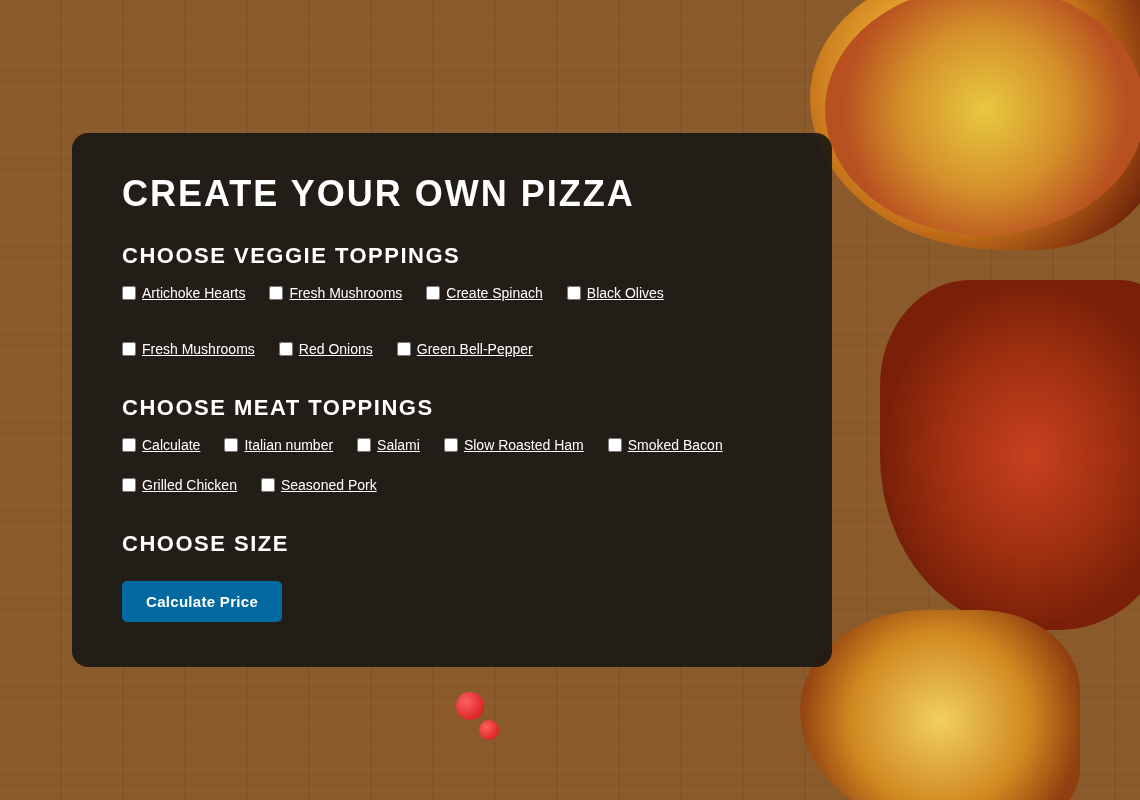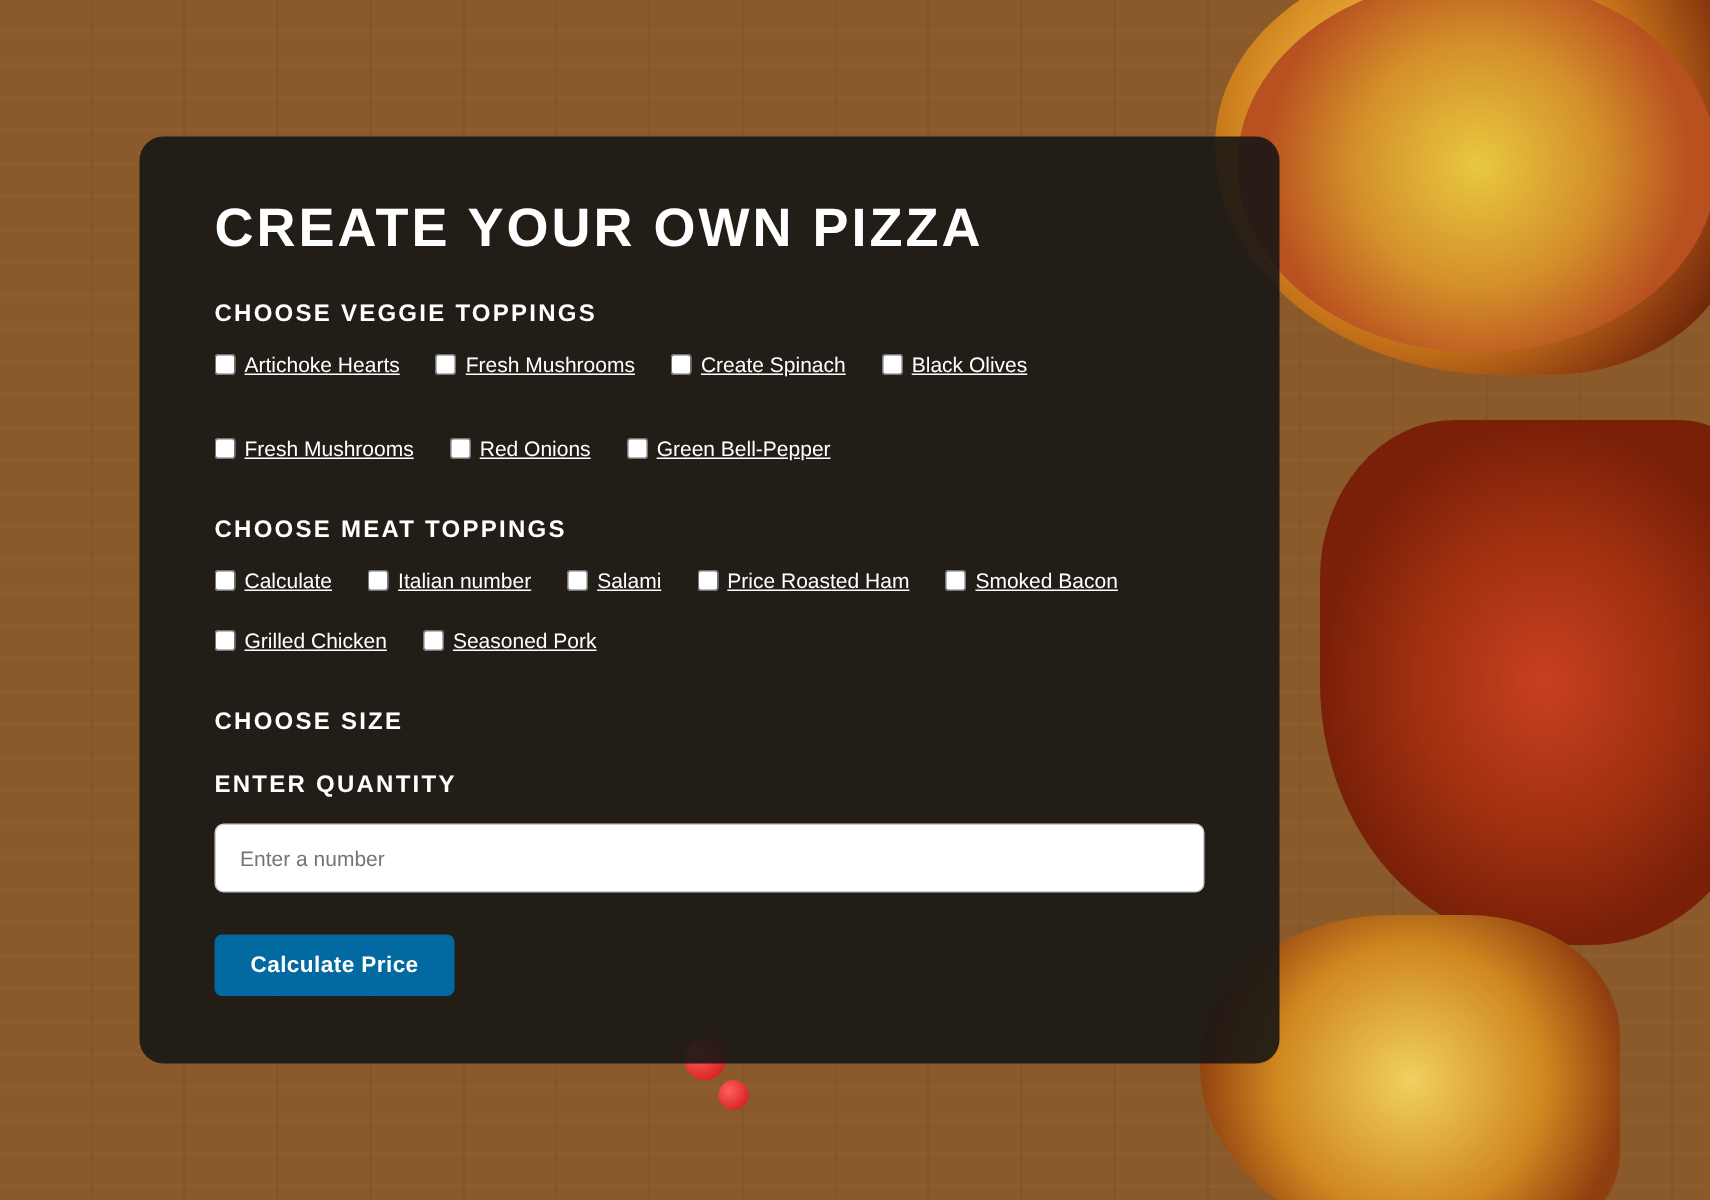--- a/index.html
+++ b/index.html
@@ -98,21 +98,21 @@
       border-radius: 50%;
       background: radial-gradient(circle at 35% 35%, #ff6060, #cc1010);
     }
 
     .page-container {
       position: absolute;
       inset: 0;
       display: flex;
       align-items: center;
       justify-content: flex-start;
-      padding-left: 93px;
+      padding-left: 72px;
     }
 
     .form-panel {
       background: rgba(20, 20, 20, 0.88);
       border-radius: 16px;
       padding: 40px 50px 45px 50px;
       width: 760px;
       color: white;
       position: relative;
       z-index: 10;
@@ -121,21 +121,21 @@
     .main-title {
       font-size: 36px;
       font-weight: 900;
       letter-spacing: 2px;
       text-transform: uppercase;
       margin-bottom: 28px;
       color: #ffffff;
     }
 
     .section-title {
-      font-size: 16px;
+      font-size: 22px;
       font-weight: 800;
       letter-spacing: 1.5px;
       text-transform: uppercase;
       color: #ffffff;
       margin-bottom: 16px;
       margin-top: 22px;
     }
 
     .toppings-section {
       margin-bottom: 30px;
@@ -279,21 +279,21 @@
         <label class="checkbox-item">
           <input type="checkbox" style="">
           <span>Italian number</span>
         </label>
         <label class="checkbox-item">
           <input type="checkbox" style="">
           <span>Salami</span>
         </label>
         <label class="checkbox-item">
           <input type="checkbox" style="">
-          <span>Price Roasted Ham</span>
+          <span>Slow Roasted Ham</span>
         </label>
         <label class="checkbox-item">
           <input type="checkbox" style="">
           <span>Smoked Bacon</span>
         </label>
           <div style="width: 100%; height: 0px;"></div>
 
         <label class="checkbox-item">
           <input type="checkbox" style="">
           <span>Grilled Chicken</span>
@@ -304,22 +304,18 @@
         </label>
       </div>
     </div>
 
     
     <div class="size-section">
       <div class="section-title">Choose Size</div>
     </div>
 
     
-    <div class="quantity-section">
-      <div class="section-title">Enter Quantity</div>
-      <input type="number" class="quantity-input" placeholder="Enter a number" style="">
-    </div>
 
     
     <button class="calculate-btn">Calculate Price</button>
 
   </div>
 </div>
 
 </body></html>

